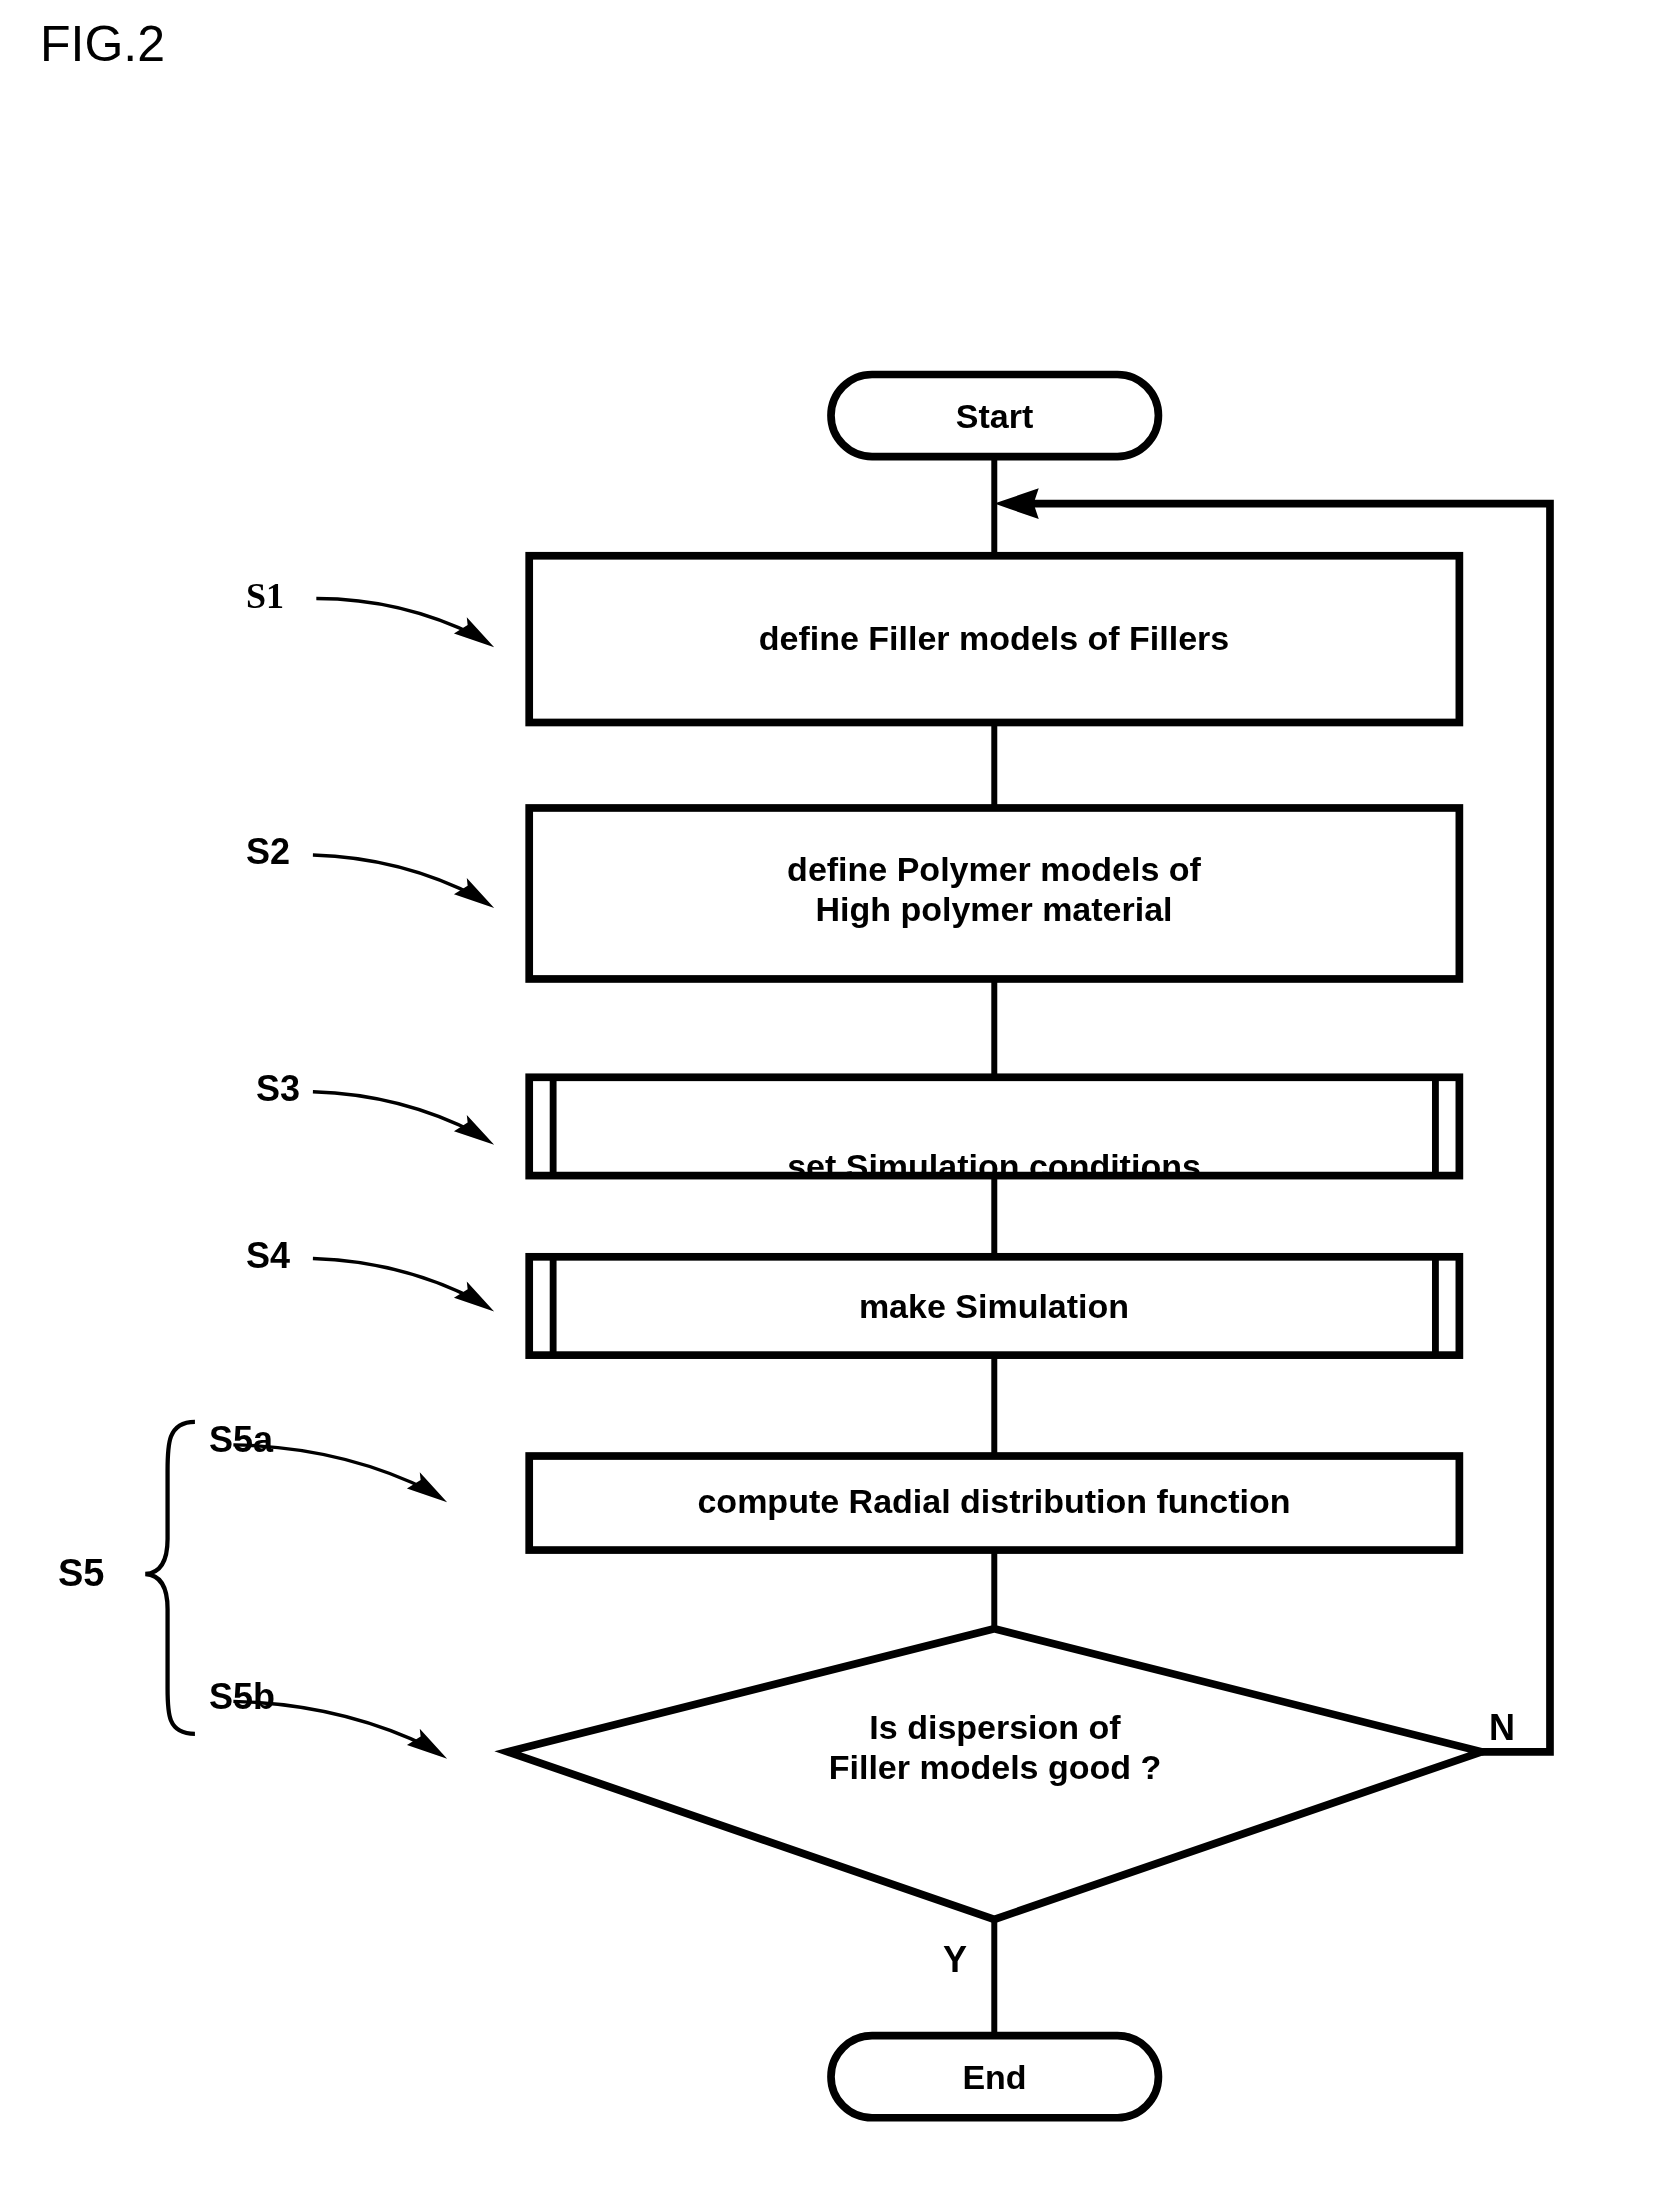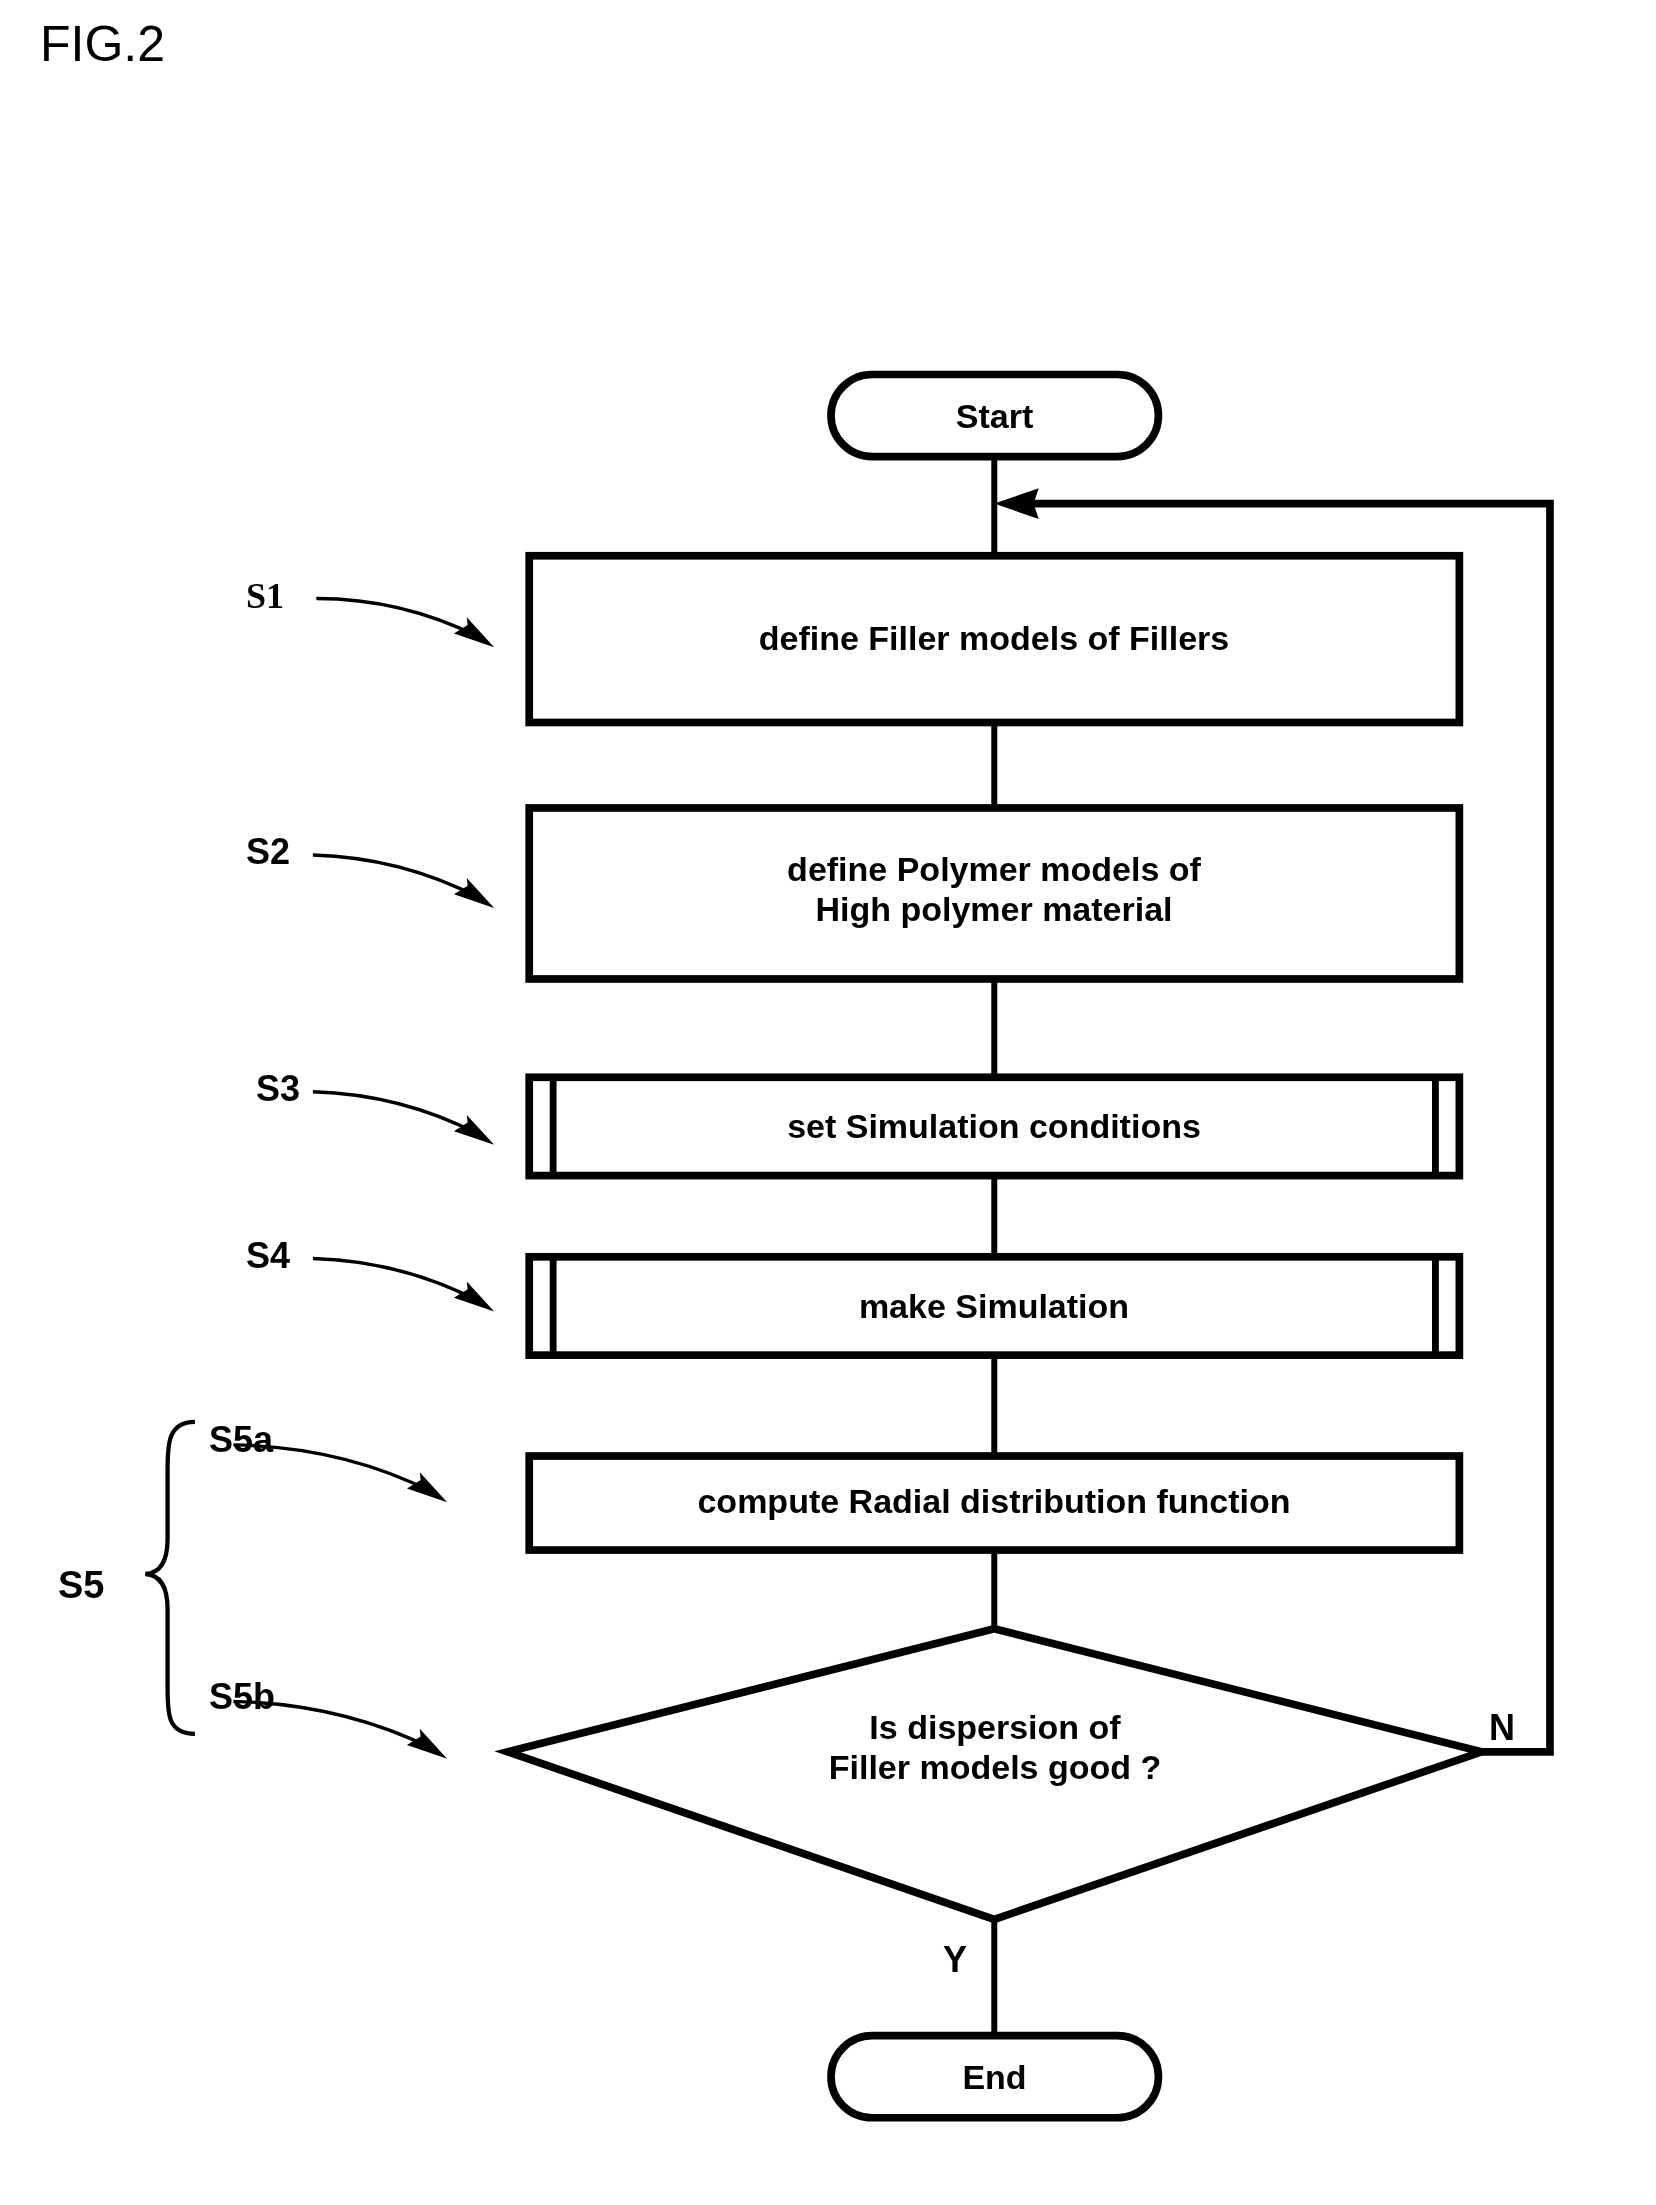--- a/index.html
+++ b/index.html
@@ -140,21 +140,21 @@
            C 196 2004 196 2028 228 2028" fill="none" stroke="#000" stroke-width="5"></path>
 </svg>
 
 <div class="node-text terminal-text" style="left:831px; top:396px; width:327px;">Start</div>
 
 <div class="node-text process-text" style="left:529px; top:618px; width:930px;">define Filler models of Fillers</div>
 
 <div class="node-text process-text" style="left:529px; top:849px; width:930px;">define Polymer models of
 High polymer material</div>
 
-<div class="node-text process-text" style="left:553px; top:1106px; width:882px;">set Simulation conditions</div>
+<div class="node-text process-text" style="left:553px; top:1146px; width:882px;">set Simulation conditions</div>
 
 <div class="node-text process-text" style="left:553px; top:1286px; width:882px;">make Simulation</div>
 
 <div class="node-text process-text" style="left:529px; top:1481px; width:930px;">compute Radial distribution function</div>
 
 <div class="node-text process-text" style="left:610px; top:1707px; width:770px;">Is dispersion of
 Filler models good ?</div>
 
 <div class="node-text terminal-text" style="left:831px; top:2057px; width:327px;">End</div>
 
@@ -163,18 +163,18 @@
 <div class="step-label" style="left:246px; top:831px;">S2</div>
 
 <div class="step-label" style="left:256px; top:1068px;">S3</div>
 
 <div class="step-label" style="left:246px; top:1235px;">S4</div>
 
 <div class="step-label" style="left:209px; top:1419px;">S5a</div>
 
 <div class="step-label" style="left:209px; top:1676px;">S5b</div>
 
-<div class="group-label" style="left:58px; top:1552px;margin-top:12px;">S5</div>
+<div class="group-label" style="left:58px; top:1552px;">S5</div>
 
 <div class="branch-label" style="left:1489px; top:1707px;">N</div>
 
 <div class="branch-label" style="left:943px; top:1939px;">Y</div>
 
 
 </body></html>

